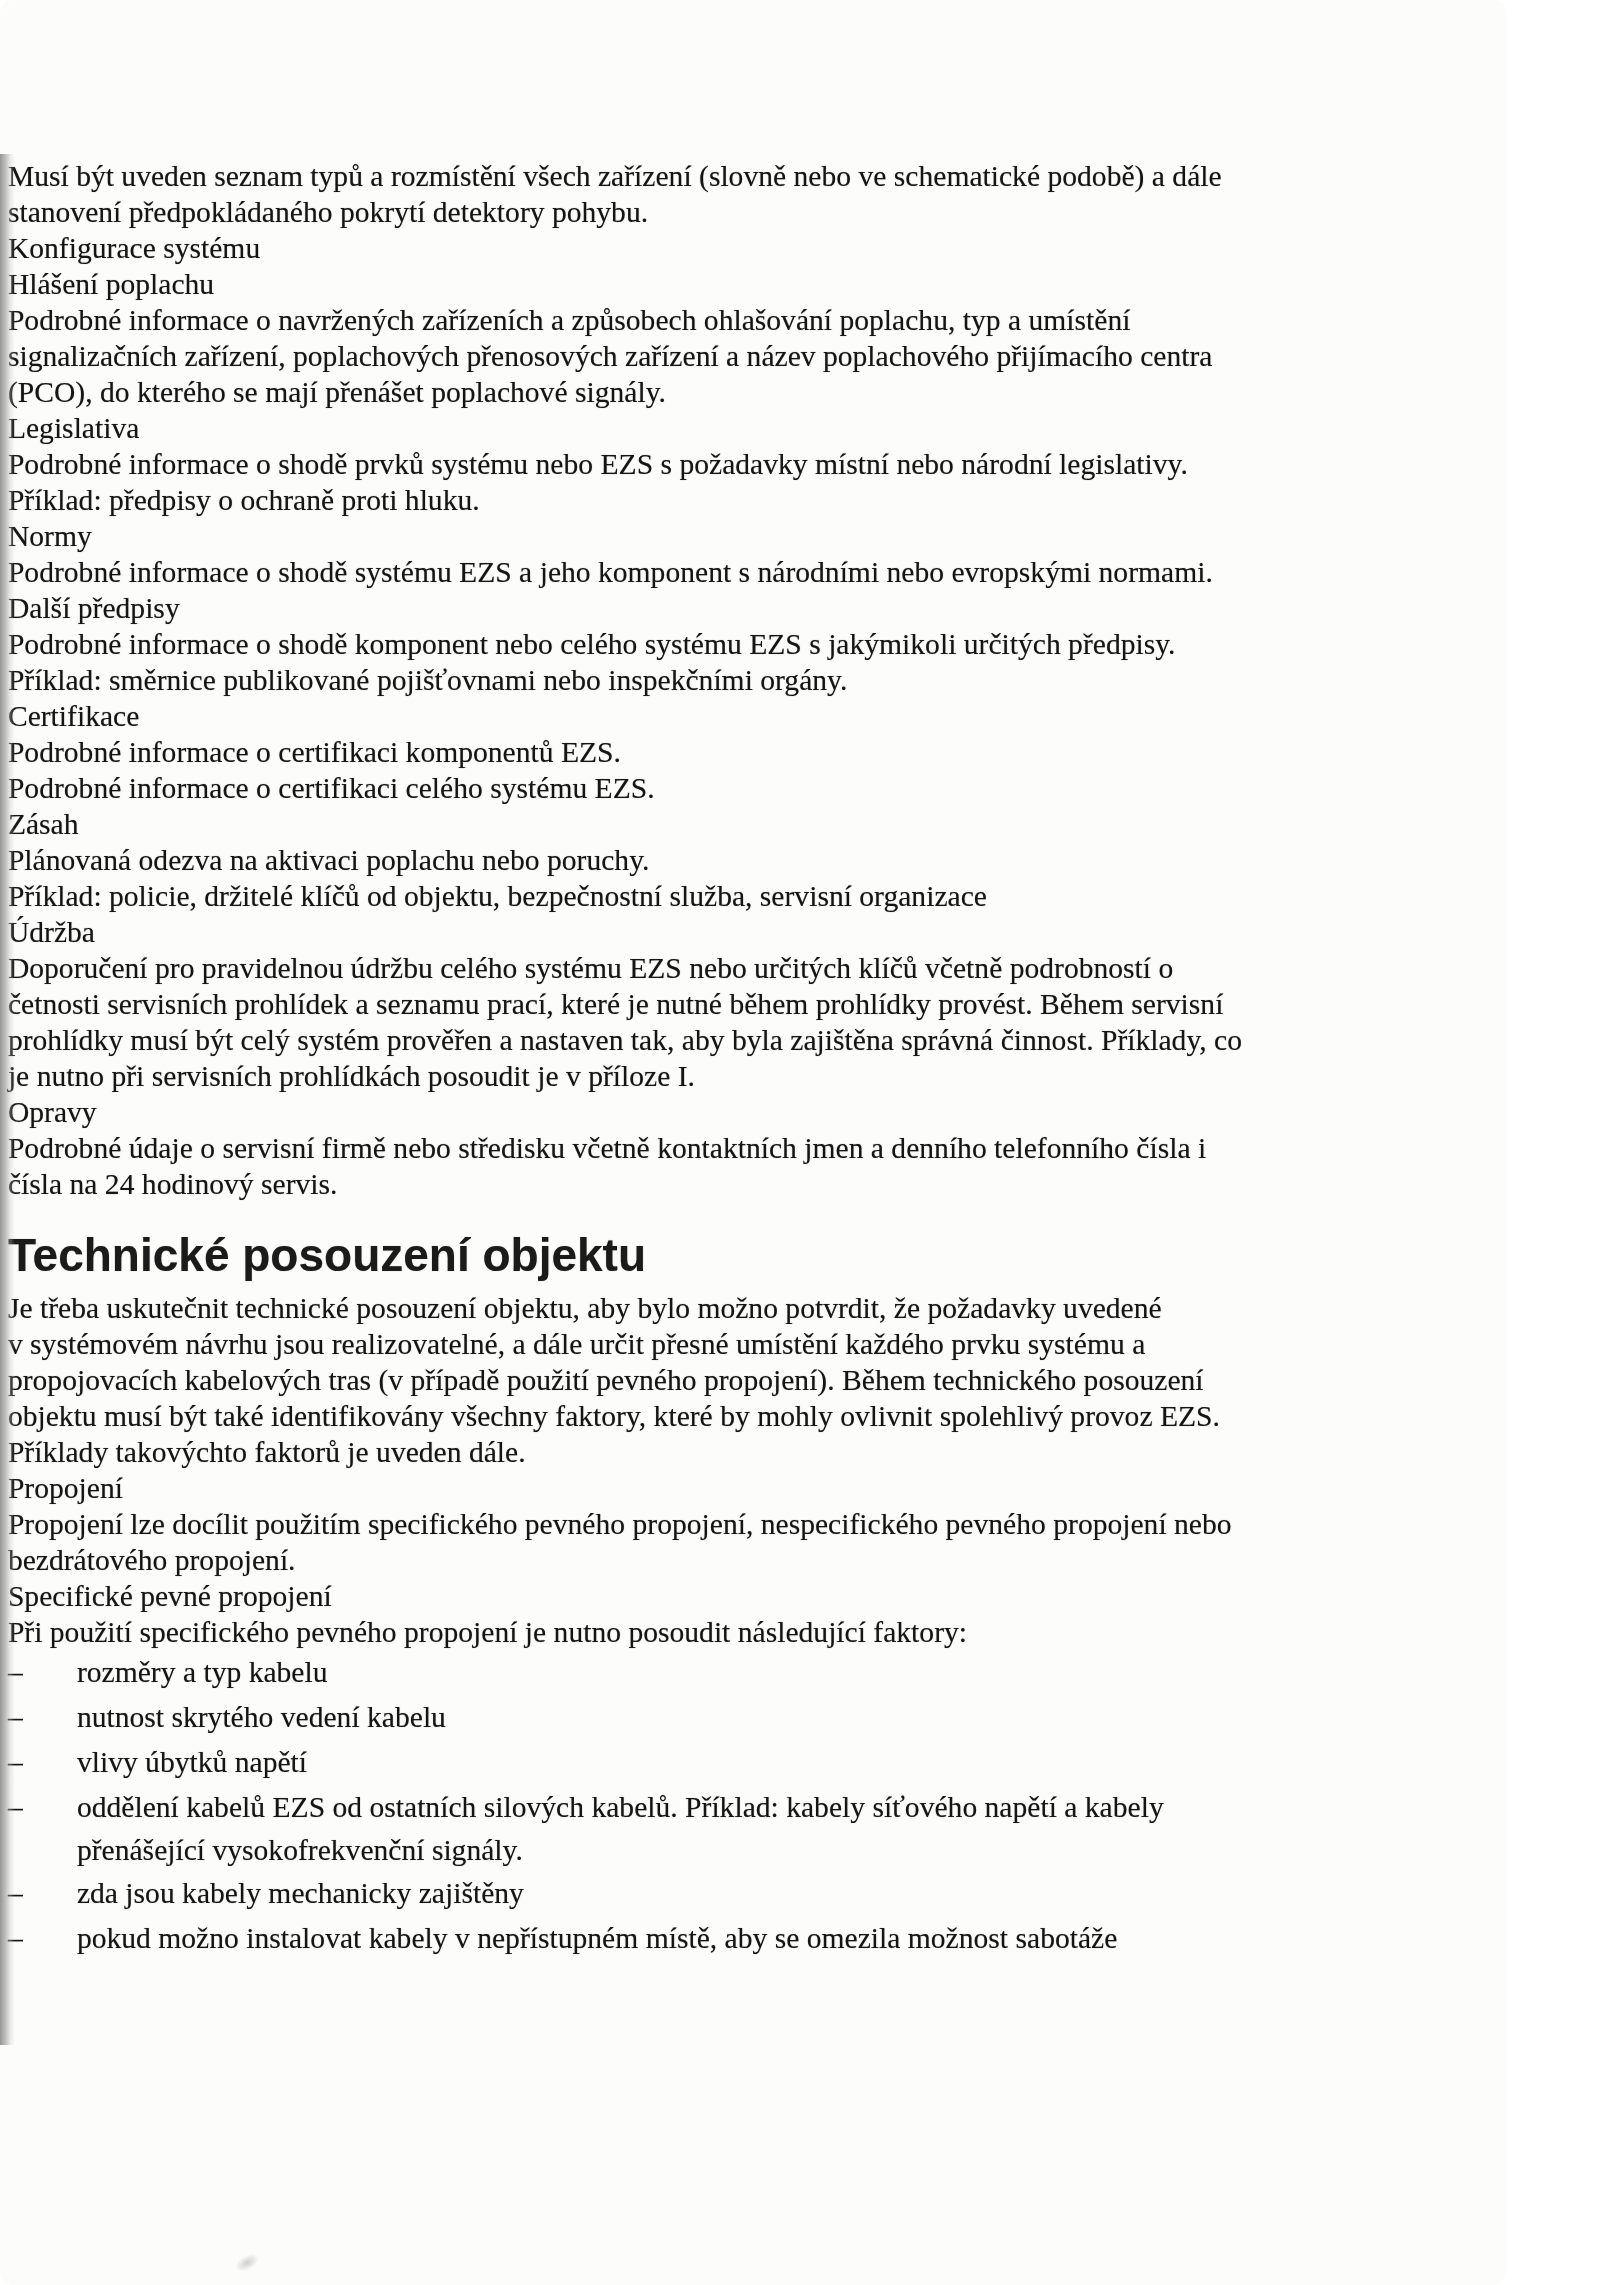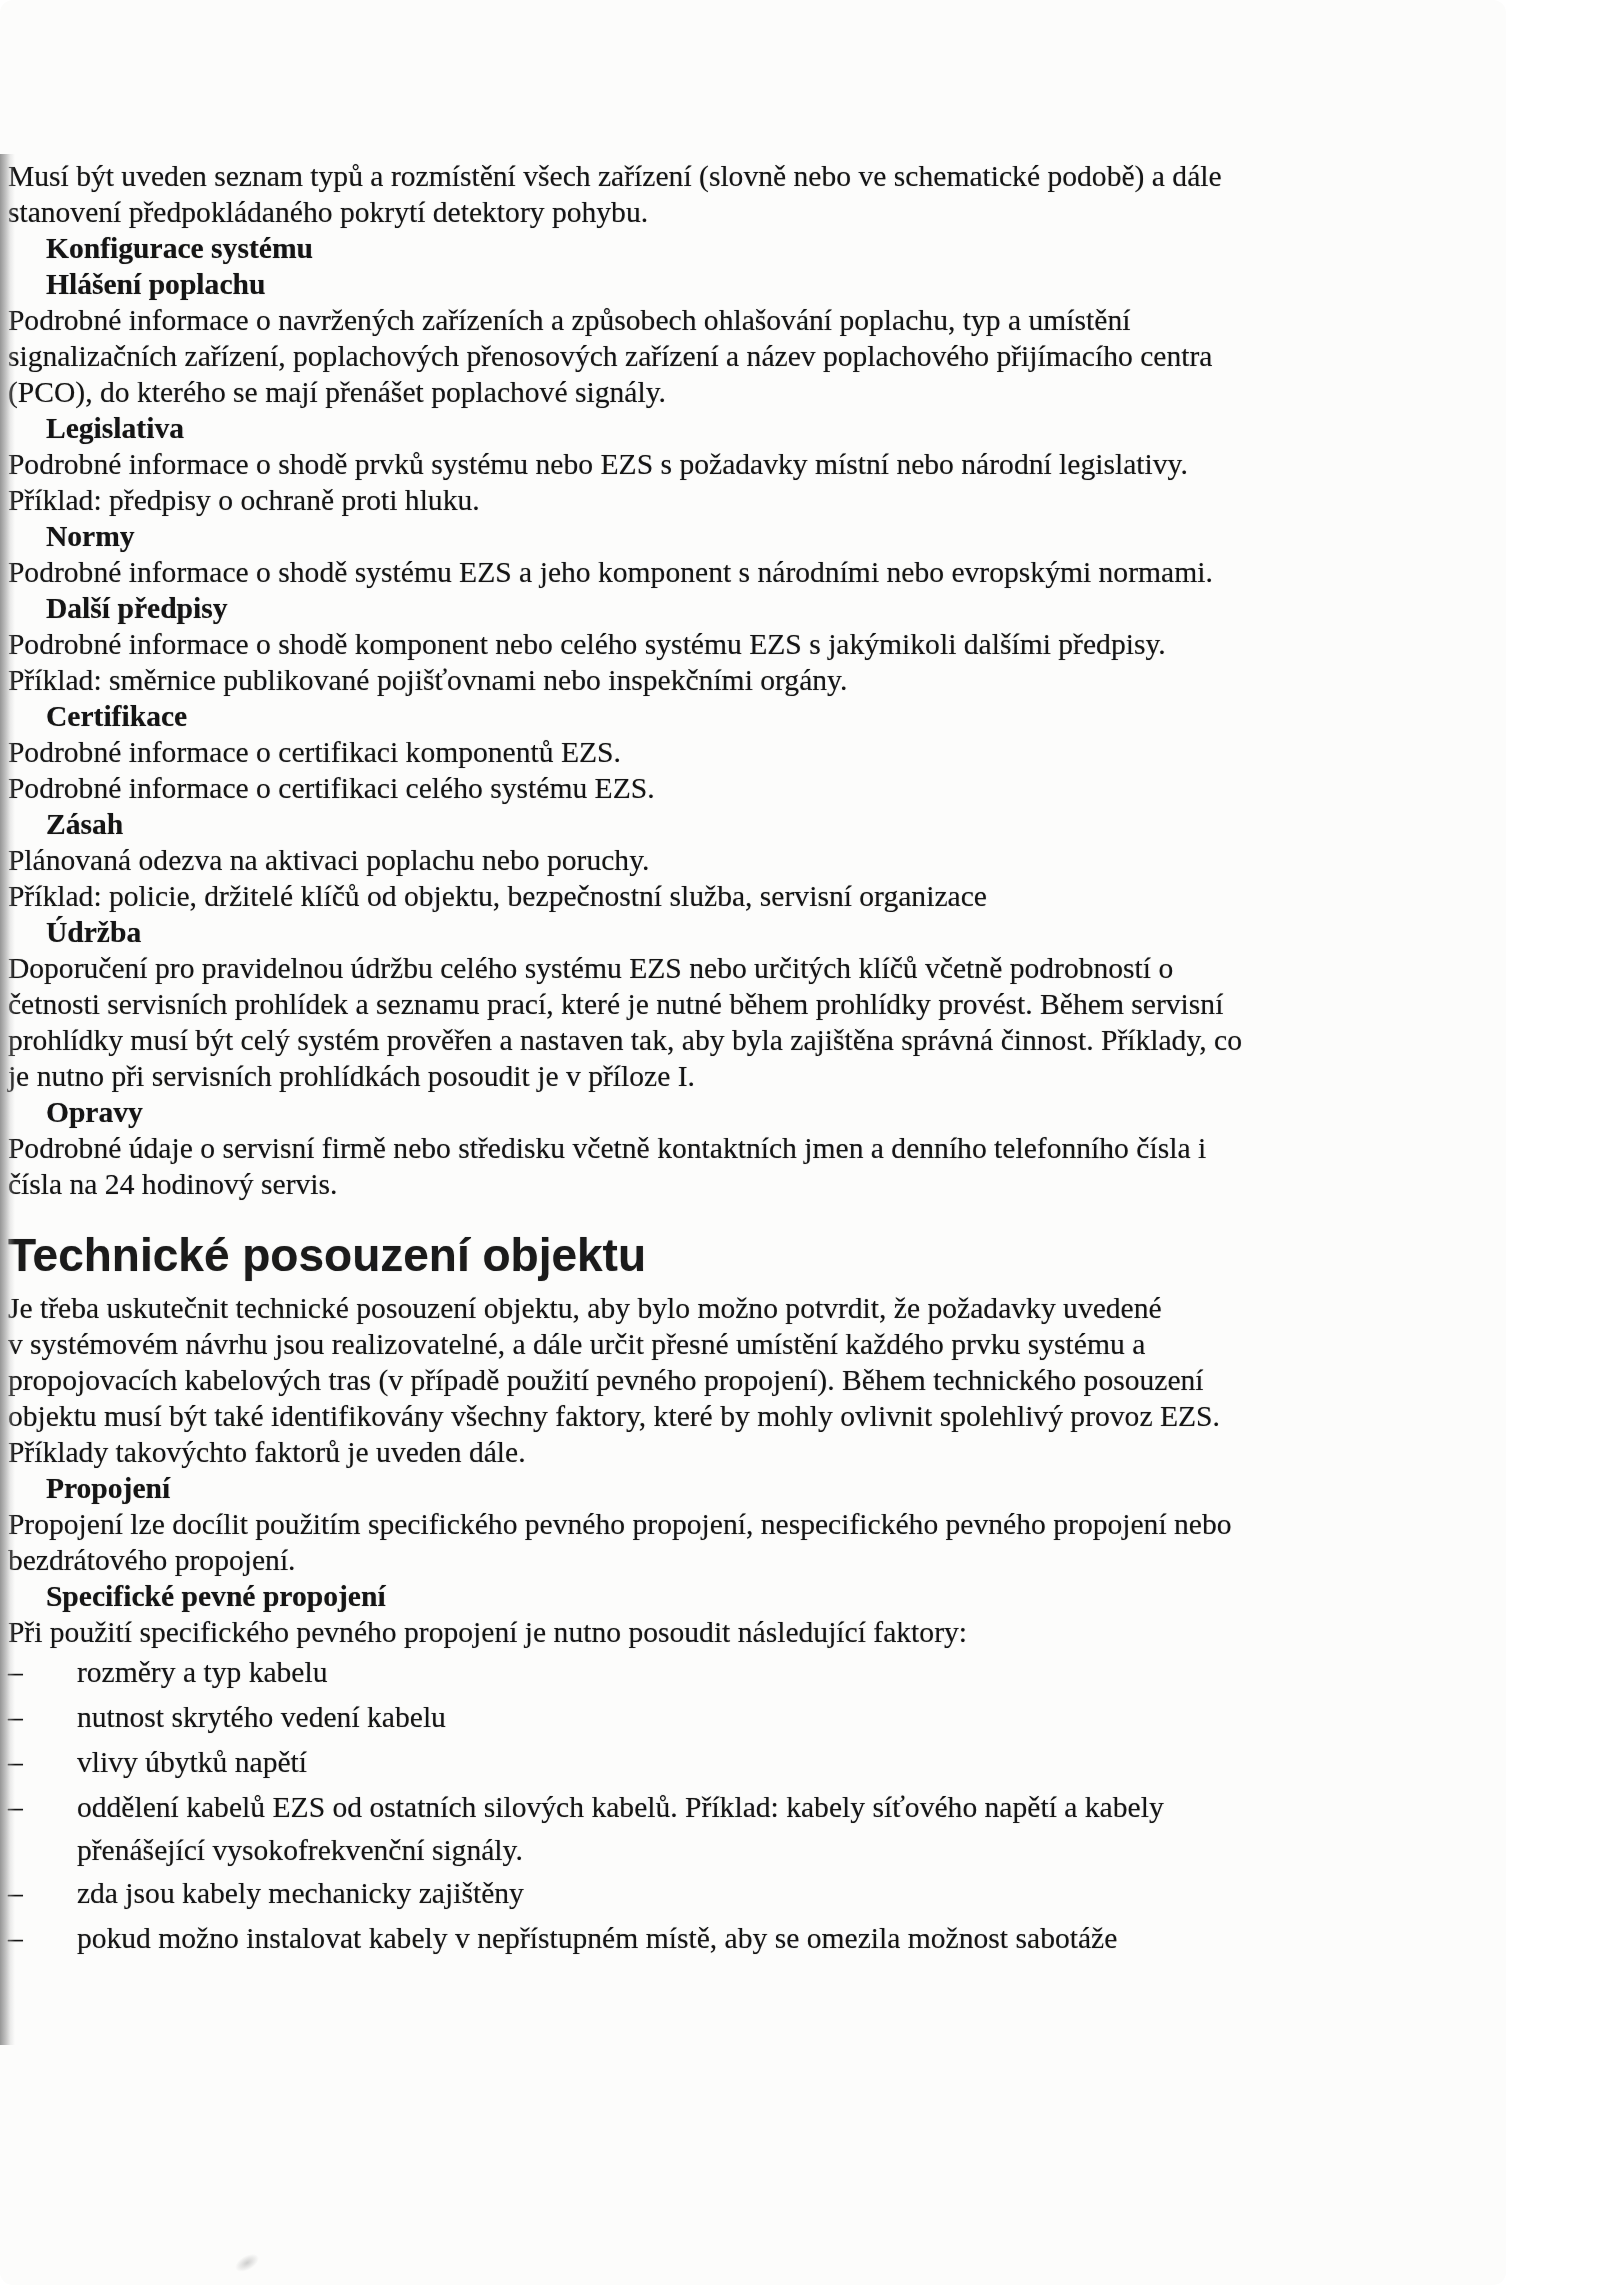--- a/index.html
+++ b/index.html
@@ -19,21 +19,21 @@
     width: 1399px;
     font-family: "Liberation Serif", "DejaVu Serif", serif;
     font-size: 29.6px;
     color: #151515;
     text-shadow: 0 0 1px rgba(25,25,25,0.45);
   }
   .line {
     line-height: 36px;
     white-space: nowrap;
   }
-  .bold { font-weight: bold; margin-left: 38px; }
+  .bold { font-weight: normal; }
   .section {
     font-family: "Liberation Sans", "DejaVu Sans", sans-serif;
     font-weight: bold;
     font-size: 46px;
     line-height: 43px;
     margin-top: 31.5px;
     margin-bottom: 13.8px;
     white-space: nowrap;
     color: #1b1b1b;
   }
@@ -88,21 +88,21 @@
       <div class="line bold">Hlášení poplachu</div>
       <div class="line">Podrobné informace o navržených zařízeních a způsobech ohlašování poplachu, typ a umístění</div>
       <div class="line">signalizačních zařízení, poplachových přenosových zařízení a název poplachového přijímacího centra</div>
       <div class="line">(PCO), do kterého se mají přenášet poplachové signály.</div>
       <div class="line bold">Legislativa</div>
       <div class="line">Podrobné informace o shodě prvků systému nebo EZS s požadavky místní nebo národní legislativy.</div>
       <div class="line">Příklad: předpisy o ochraně proti hluku.</div>
       <div class="line bold">Normy</div>
       <div class="line">Podrobné informace o shodě systému EZS a jeho komponent s národními nebo evropskými normami.</div>
       <div class="line bold">Další předpisy</div>
-      <div class="line">Podrobné informace o shodě komponent nebo celého systému EZS s jakýmikoli dalšími předpisy.</div>
+      <div class="line">Podrobné informace o shodě komponent nebo celého systému EZS s jakýmikoli určitých předpisy.</div>
       <div class="line">Příklad: směrnice publikované pojišťovnami nebo inspekčními orgány.</div>
       <div class="line bold">Certifikace</div>
       <div class="line">Podrobné informace o certifikaci komponentů EZS.</div>
       <div class="line">Podrobné informace o certifikaci celého systému EZS.</div>
       <div class="line bold">Zásah</div>
       <div class="line">Plánovaná odezva na aktivaci poplachu nebo poruchy.</div>
       <div class="line">Příklad: policie, držitelé klíčů od objektu, bezpečnostní služba, servisní organizace</div>
       <div class="line bold">Údržba</div>
       <div class="line">Doporučení pro pravidelnou údržbu celého systému EZS nebo určitých klíčů včetně podrobností o</div>
       <div class="line">četnosti servisních prohlídek a seznamu prací, které je nutné během prohlídky provést. Během servisní</div>

